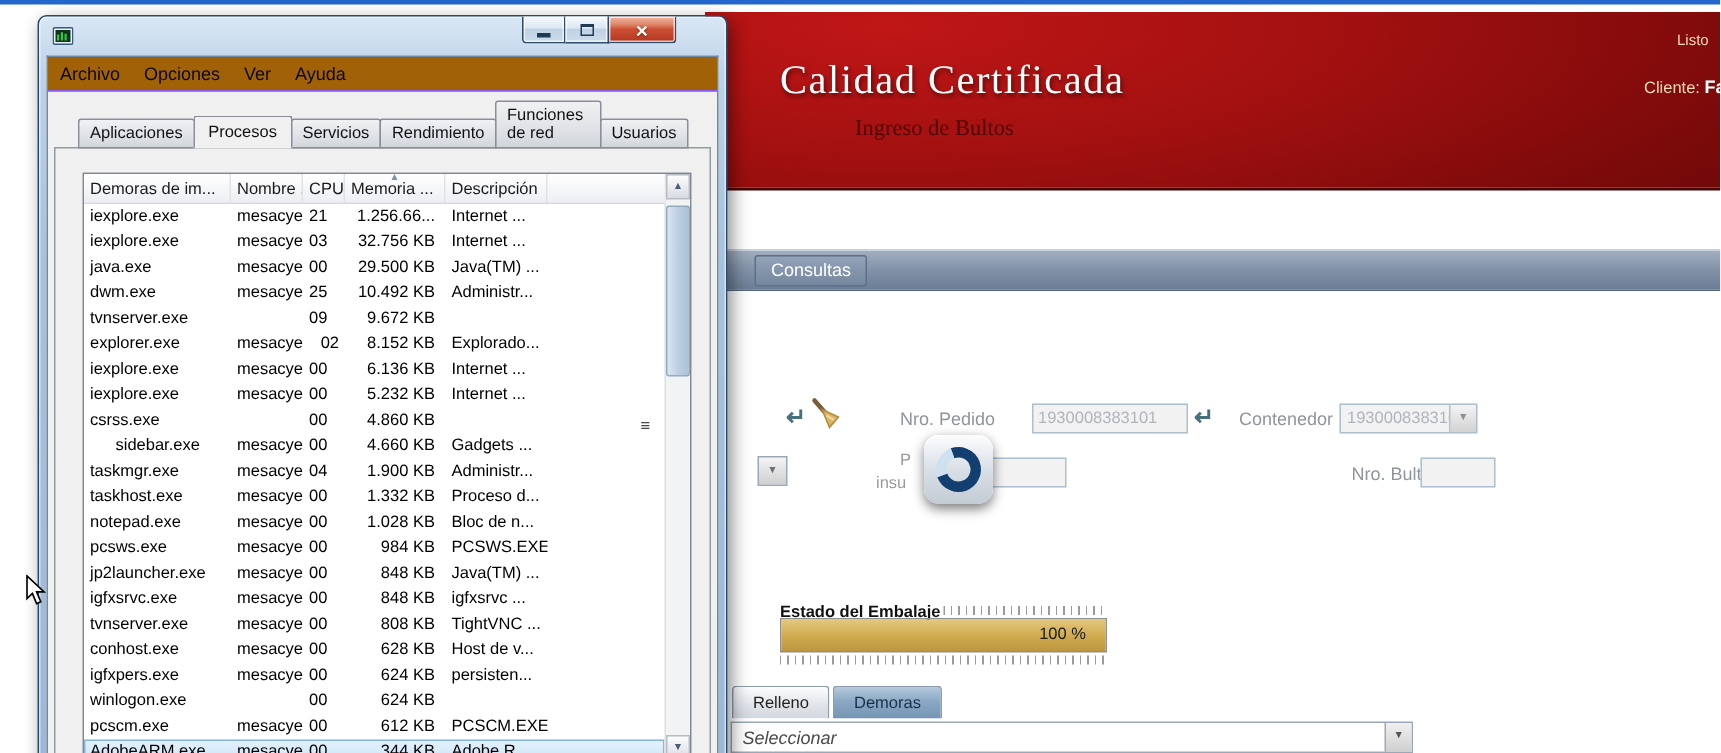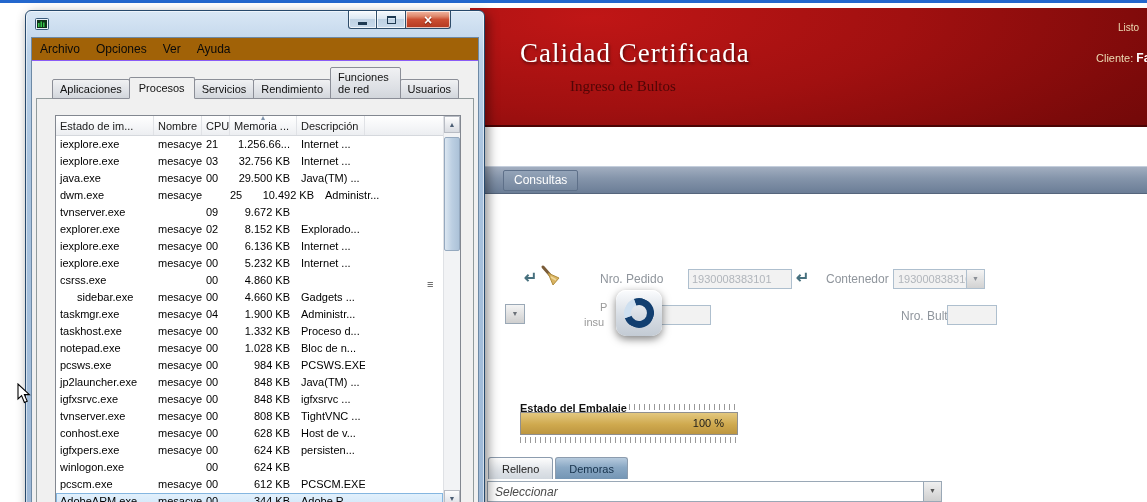--- a/index.html
+++ b/index.html
@@ -210,21 +210,21 @@
           <span class="tm-tab">Aplicaciones</span>
           <span class="tm-tab active">Procesos</span>
           <span class="tm-tab">Servicios</span>
           <span class="tm-tab">Rendimiento</span>
           <span class="tm-tab">Funciones de red</span>
           <span class="tm-tab">Usuarios</span>
         </div>
       <div class="tm-page">
         <div class="tm-listview">
           <div class="lv-header">
-              <div class="lv-hcell" style="width: 98px;">Estado de im...</div>
+              <div class="lv-hcell" style="width: 98px;">Demoras de im...</div>
               <div class="lv-hcell" style="width: 48px;">Nombre ...</div>
               <div class="lv-hcell" style="width: 28px;">CPU</div>
               <div class="lv-hcell" style="width: 67px;">Memoria ...<span class="sort">▴</span></div>
               <div class="lv-hcell" style="width: 68px;">Descripción</div>
               <div class="lv-hcell hfill"></div>
             </div>
           <div class="lv-body">
               <div class="lv-row">
                 <div class="lv-cell" style="width: 98px;">iexplore.exe</div>
                 <div class="lv-cell" style="width: 48px;">mesacye3</div>
@@ -242,35 +242,35 @@
               <div class="lv-row">
                 <div class="lv-cell" style="width: 98px;">java.exe</div>
                 <div class="lv-cell" style="width: 48px;">mesacye3</div>
                 <div class="lv-cell" style="width: 28px;">00</div>
                 <div class="lv-cell mem" style="width: 67px;">29.500 KB</div>
                 <div class="lv-cell" style="width: 68px;">Java(TM) ...</div>
               </div>
               <div class="lv-row">
                 <div class="lv-cell" style="width: 98px;">dwm.exe</div>
                 <div class="lv-cell" style="width: 48px;">mesacye3</div>
-                <div class="lv-cell" style="width: 28px; margin-left: 24px;">25</div>
+                <div class="lv-cell" style="width: 28px;">25</div>
                 <div class="lv-cell mem" style="width: 67px;">10.492 KB</div>
                 <div class="lv-cell" style="width: 68px;">Administr...</div>
               </div>
               <div class="lv-row">
                 <div class="lv-cell" style="width: 98px;">tvnserver.exe</div>
                 <div class="lv-cell" style="width: 48px;"></div>
                 <div class="lv-cell" style="width: 28px;">09</div>
                 <div class="lv-cell mem" style="width: 67px;">9.672 KB</div>
                 <div class="lv-cell" style="width: 68px;"></div>
               </div>
               <div class="lv-row">
                 <div class="lv-cell" style="width: 98px;">explorer.exe</div>
                 <div class="lv-cell" style="width: 48px;">mesacye3</div>
-                <div class="lv-cell" style="width: 28px;">02</div>
+                <div class="lv-cell" style="width: 28px; text-align: right;">02</div>
                 <div class="lv-cell mem" style="width: 67px;">8.152 KB</div>
                 <div class="lv-cell" style="width: 68px;">Explorado...</div>
               </div>
               <div class="lv-row">
                 <div class="lv-cell" style="width: 98px;">iexplore.exe</div>
                 <div class="lv-cell" style="width: 48px;">mesacye3</div>
                 <div class="lv-cell" style="width: 28px;">00</div>
                 <div class="lv-cell mem" style="width: 67px;">6.136 KB</div>
                 <div class="lv-cell" style="width: 68px;">Internet ...</div>
               </div>

